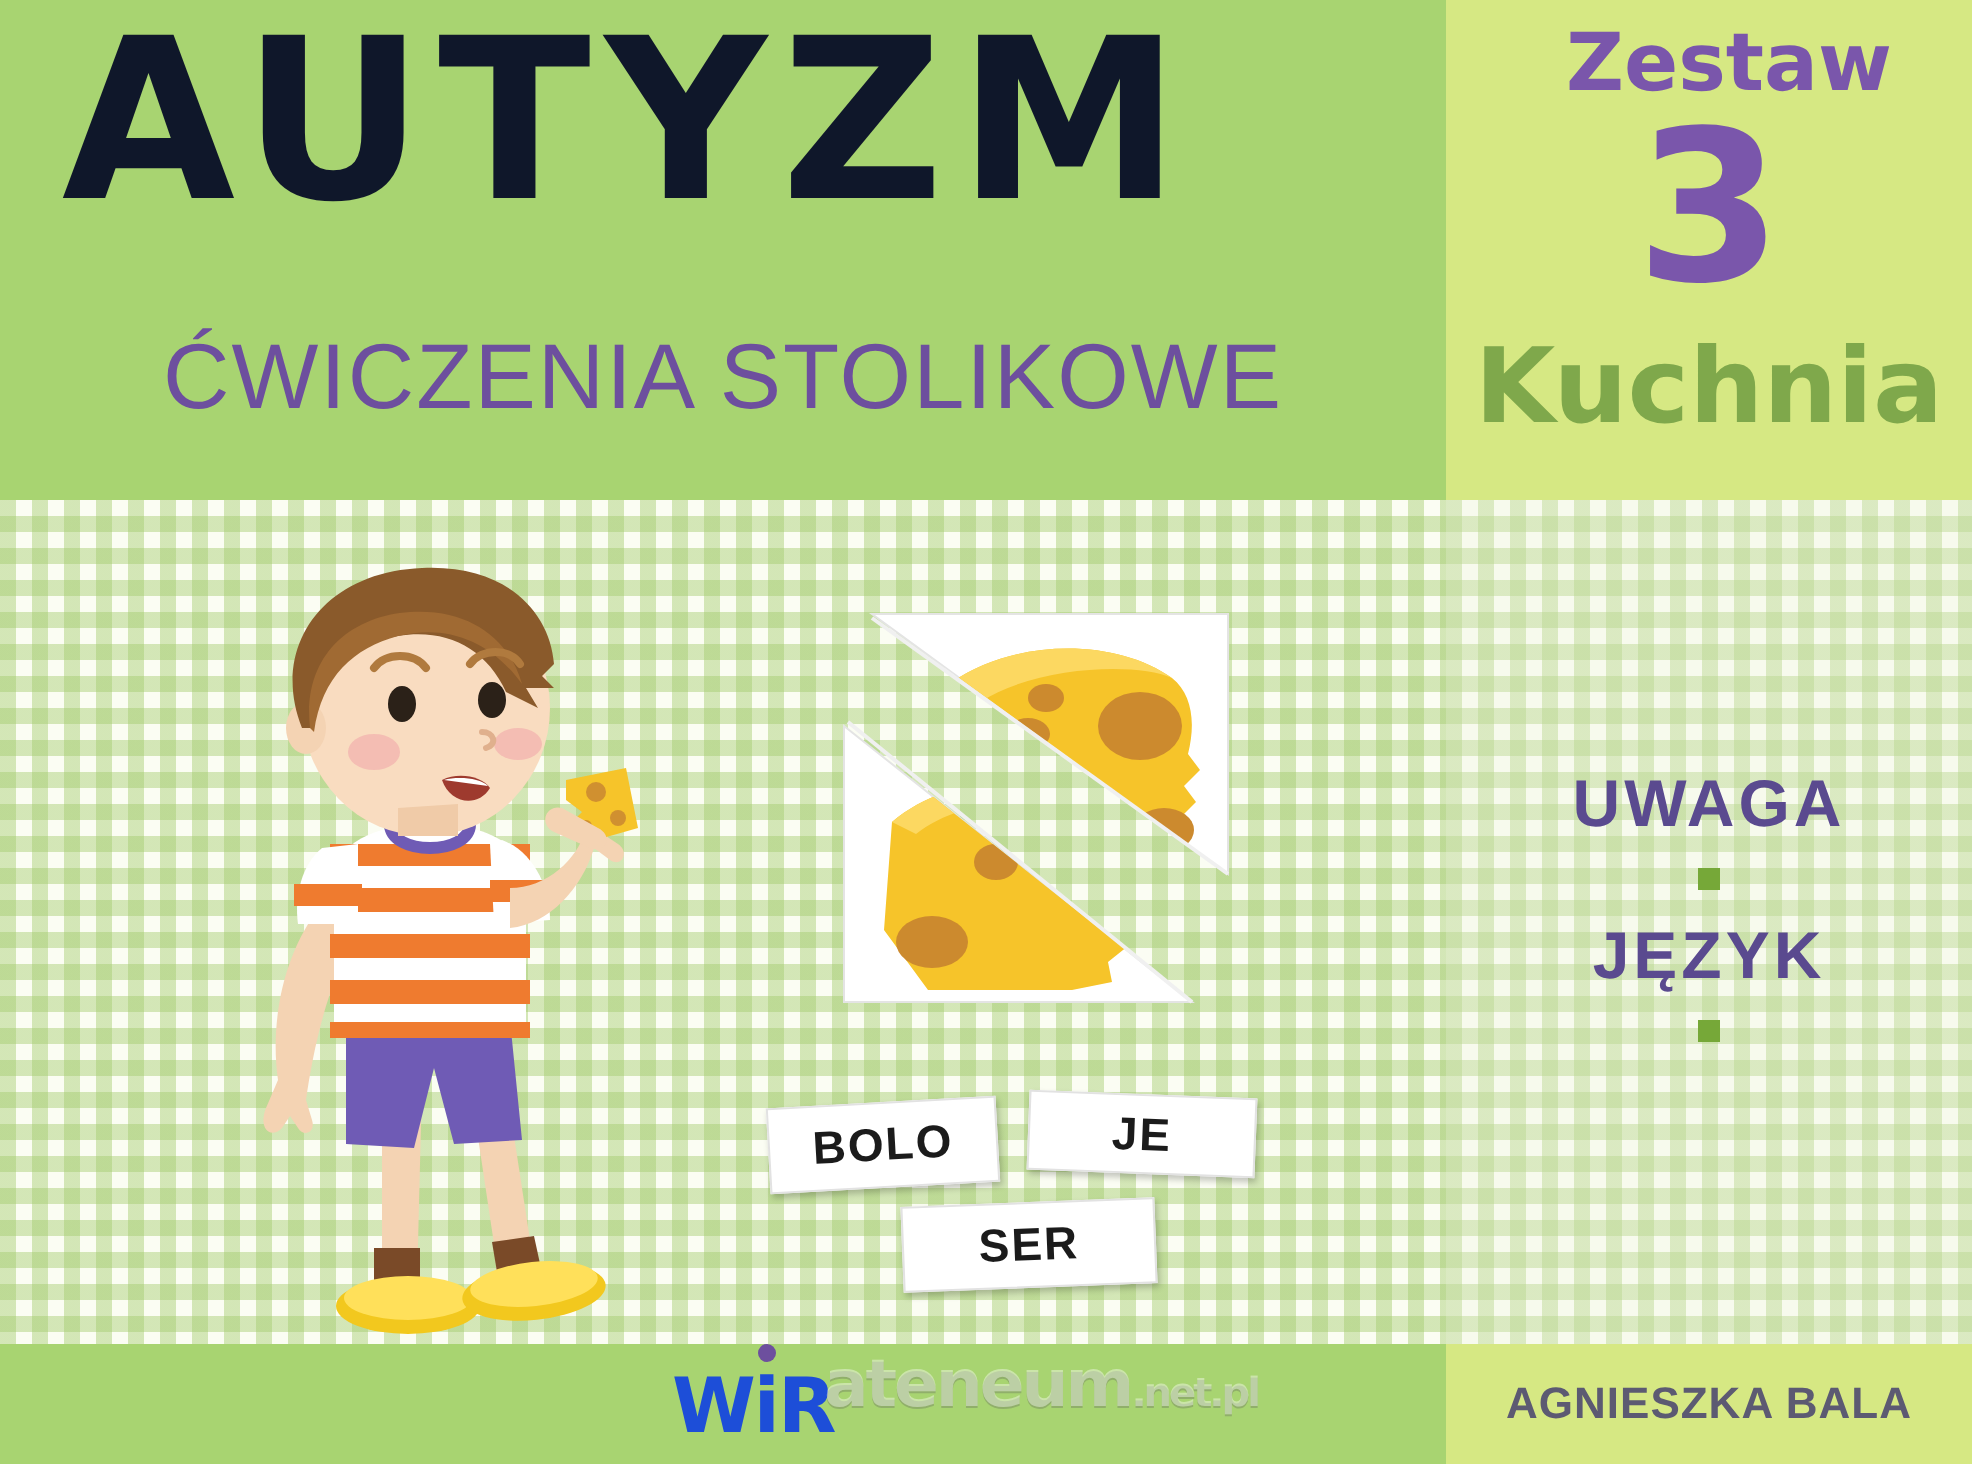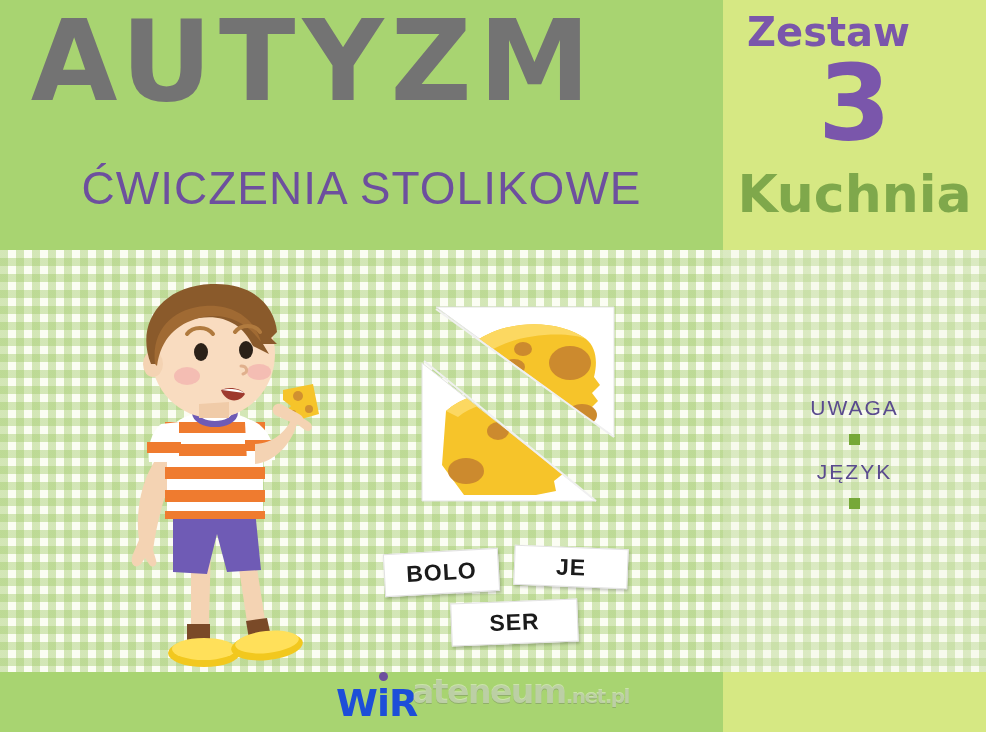--- a/index.html
+++ b/index.html
@@ -23,42 +23,41 @@
   .header-right{
     position:absolute;left:723px;top:0;width:263px;height:250px;
     background:#d6e883;
   }
   .title-main{
     position:absolute;left:0;top:5px;width:628px;
     text-align:center;
     font-size:112px;line-height:1;
     font-weight:700;
     letter-spacing:7px;
-    color:#737373;
+    color:#0f172a;
     font-family:"DejaVu Sans","Liberation Sans",sans-serif;
     white-space:nowrap;
   }
   .title-sub{
     position:absolute;left:0;top:165px;width:723px;
     text-align:center;
     font-size:46px;line-height:1;
     font-weight:400;
     letter-spacing:1px;
     color:#6d4f9e;
     font-family:"Liberation Sans",sans-serif;
     white-space:nowrap;
   }
   .set-word{
     position:absolute;left:723px;top:12px;width:223px;
-    text-align:left;
+    text-align:right;
     font-size:40px;line-height:1;
     font-weight:700;
     color:#7a56ab;
     font-family:"DejaVu Sans","Liberation Sans",sans-serif;
-    padding-left:24px;
   }
   .set-number{
     position:absolute;left:723px;top:52px;width:263px;
     text-align:center;
     font-size:105px;line-height:1;
     font-weight:700;
     color:#7a56ab;
     font-family:"DejaVu Sans","Liberation Sans",sans-serif;
   }
   .set-topic{
@@ -84,21 +83,21 @@
   }
   .gingham-main{left:0;width:723px;}
   .gingham-side{left:723px;width:263px;opacity:.72;}
 
   
   .side-words{
     position:absolute;left:723px;top:250px;width:263px;height:422px;
     display:flex;flex-direction:column;align-items:center;justify-content:center;
   }
   .side-word{
-    font-size:21px;font-weight:400;letter-spacing:2px;
+    font-size:33px;font-weight:700;letter-spacing:2px;
     color:#5a4a8f;
     font-family:"Liberation Sans",sans-serif;
     line-height:1;
   }
   .side-dot{
     width:11px;height:11px;background:#76a838;
     margin:16px 0;
   }
 
   
@@ -304,14 +303,15 @@
 
   <div class="footer">
     <div class="footer-left"></div>
     <div class="footer-right"></div>
   </div>
 
   <div class="logo-wir"><span>W</span><span class="dotted">i</span><span>R</span></div>
 
   <div class="watermark"><span>ateneum</span><span class="tld">.net.pl</span></div>
 
+  <div class="author">AGNIESZKA BALA</div>
 
 </div>
 
 </body></html>

